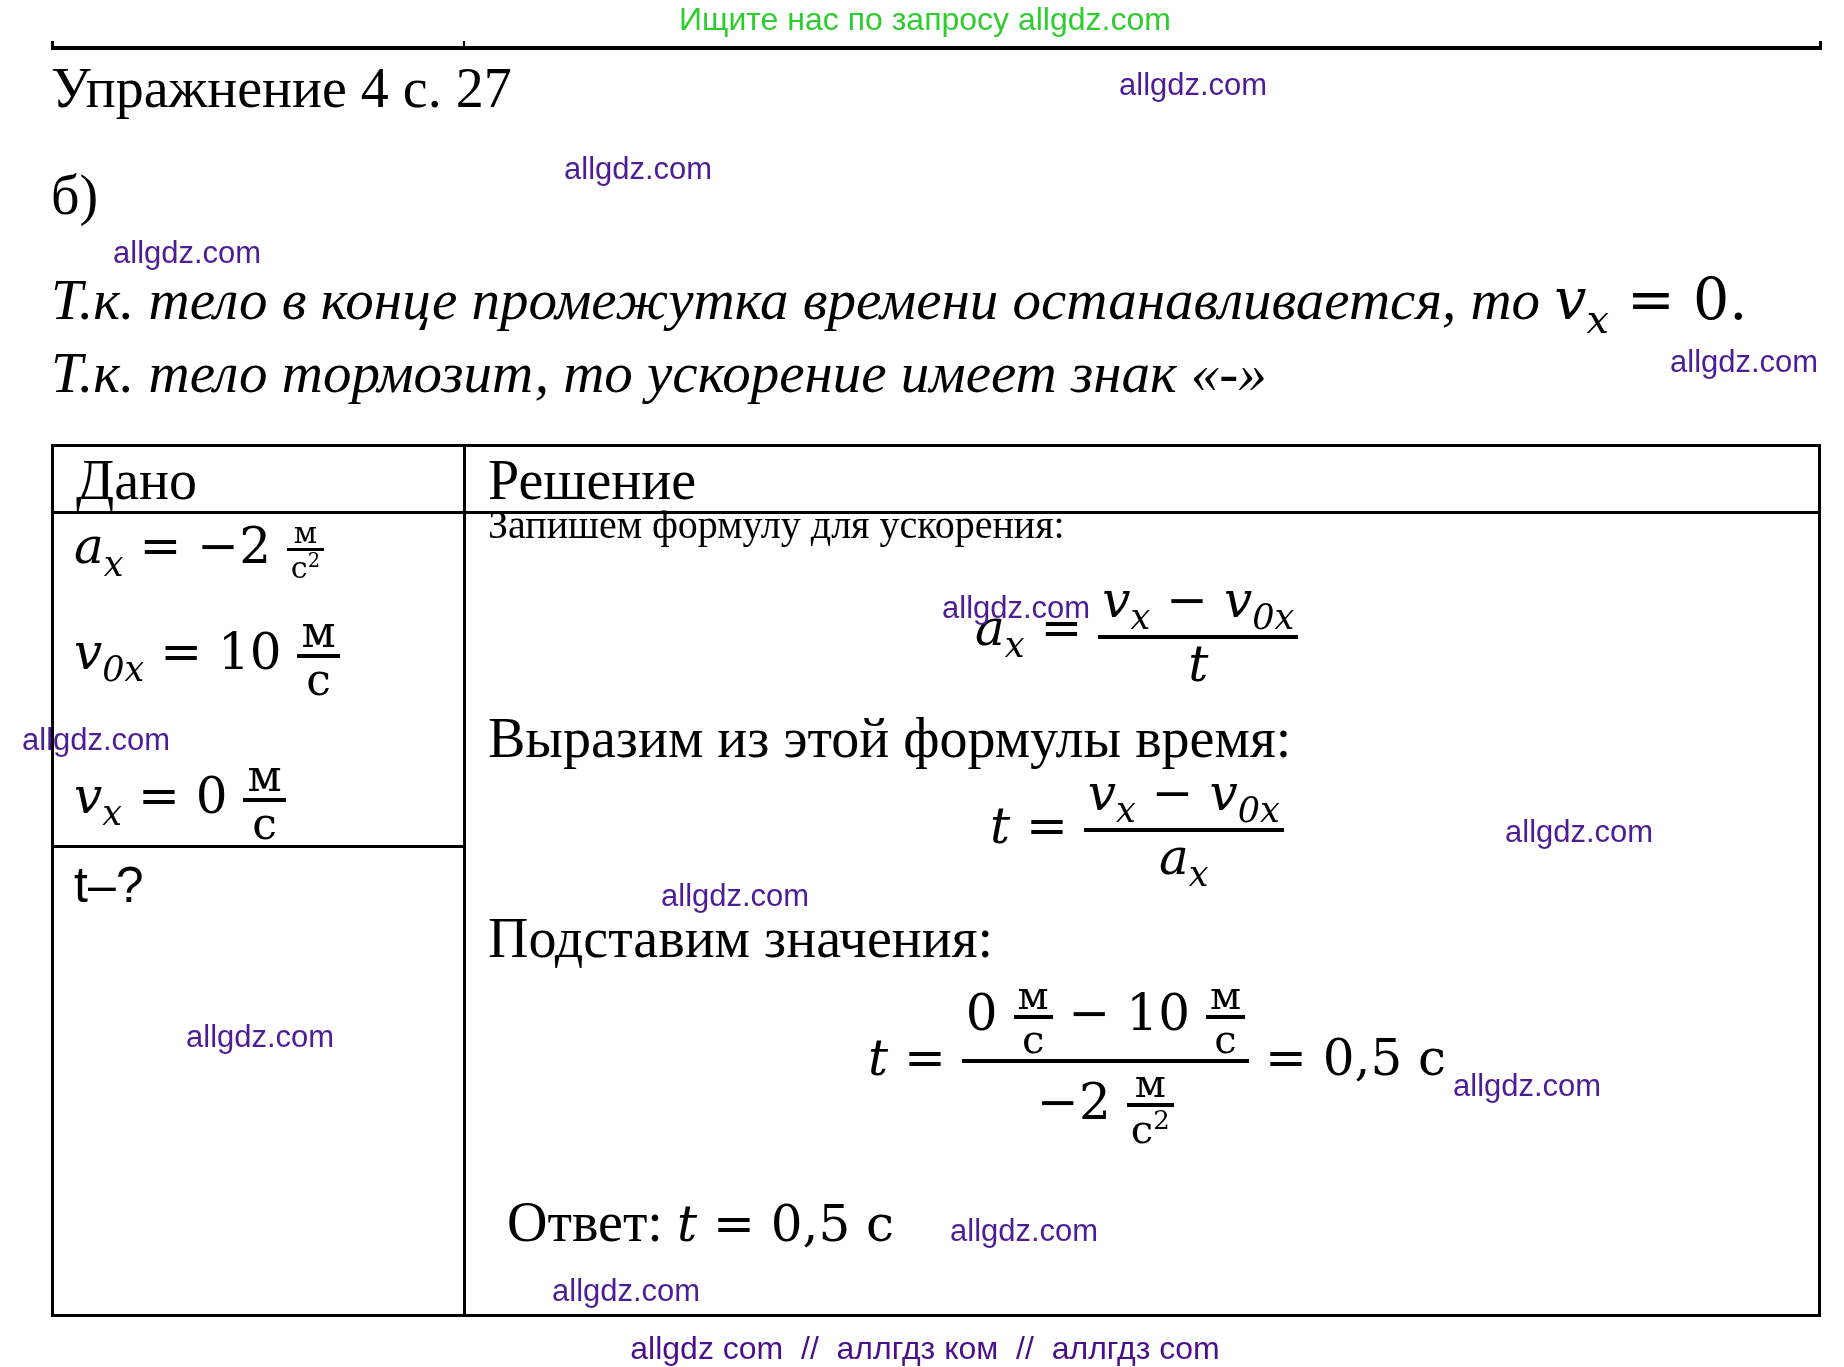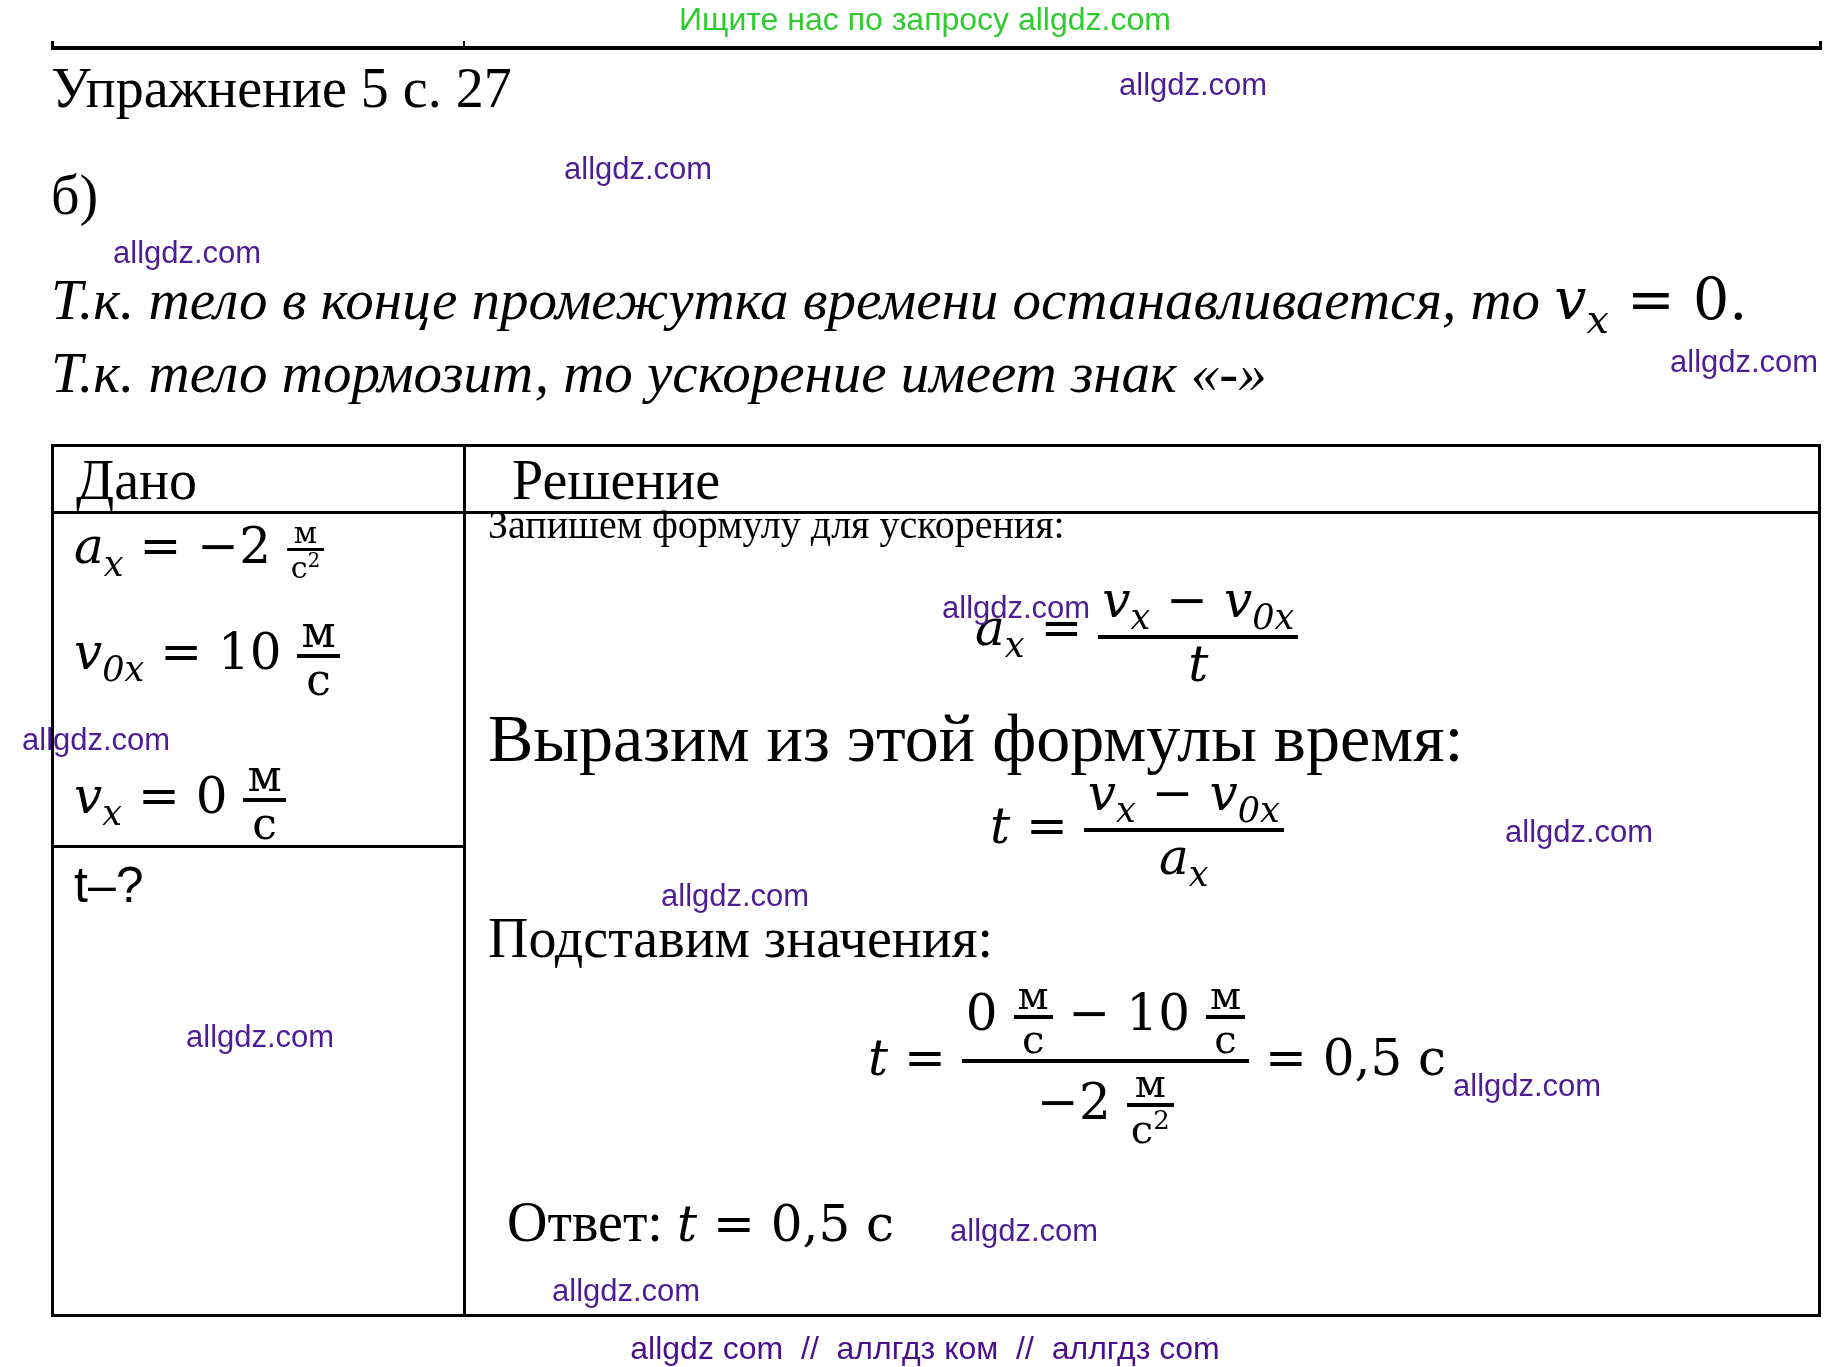--- a/index.html
+++ b/index.html
@@ -21,36 +21,36 @@
 </head>
 <body>
 
 <div class="abs sans" style="left:0; width:1850px; text-align:center; top:0px; font-size:32px; color:#2fcc2f; line-height:38px;">Ищите нас по запросу allgdz.com</div>
 
 <div class="hline" style="left:51px; top:46px; width:1771px; height:4px;"></div>
 <div class="vline" style="left:51px; top:41px; width:3px; height:8px;"></div>
 <div class="vline" style="left:463px; top:41px; width:2px; height:8px;"></div>
 <div class="vline" style="left:1819px; top:41px; width:3px; height:8px;"></div>
 
-<div class="abs serif" style="left:51px; top:56px; font-size:56px; line-height:64px;">Упражнение 5 с. 27</div>
+<div class="abs serif" style="left:51px; top:56px; font-size:56px; line-height:64px;">Упражнение 4 с. 27</div>
 
 <div class="abs serif" style="left:51px; top:163px; font-size:56px; line-height:64px;">б)</div>
 
 <div class="abs serif" style="left:51px; top:266px; font-size:57px; line-height:66px; font-style:italic;">
   <span>Т.к. тело в конце промежутка времени останавливается, то </span><span class="mathi">v</span><sub class="mathi">x</sub><span class="math" style="font-style:normal;"> = 0.</span>
 </div>
 <div class="abs serif" style="left:51px; top:340px; font-size:57px; line-height:66px; font-style:italic;">Т.к. тело тормозит, то ускорение имеет знак «-»</div>
 
 <div style="position:absolute; left:51px; top:444px; width:1770px; height:873px; border:3px solid #000; box-sizing:border-box;"></div>
 <div class="hline" style="left:51px; top:511px; width:1770px; height:3px;"></div>
 <div class="vline" style="left:463px; top:444px; width:3px; height:873px;"></div>
 <div class="hline" style="left:51px; top:845px; width:414px; height:3px;"></div>
 
 <div class="abs serif" style="left:76px; top:448px; font-size:56px; line-height:64px;">Дано</div>
-<div class="abs serif" style="left:512px; top:448px; font-size:56px; line-height:64px;">Решение</div>
+<div class="abs serif" style="left:488px; top:448px; font-size:56px; line-height:64px;">Решение</div>
 
 <div class="abs math" style="left:74px; top:518px; font-size:50px; line-height:1;">
   <span class="mathi">a</span><sub class="mathi">x</sub><span> = −2</span>
   <span class="frac" style="font-size:30px;">
     <span class="num">м</span>
     <span class="bar" style="height:3px;"></span>
     <span class="den"><span>с</span><sup>2</sup></span>
   </span>
 </div>
 
@@ -79,21 +79,21 @@
 <div class="abs math" style="left:975px; top:575px; font-size:50px; line-height:1;">
   <span class="mathi">a</span><sub class="mathi">x</sub>
   <span>=</span>
   <span class="frac">
     <span class="num"><span class="mathi">v</span><sub class="mathi">x</sub><span> − </span><span class="mathi">v</span><sub class="mathi">0x</sub></span>
     <span class="bar"></span>
     <span class="den mathi">t</span>
   </span>
 </div>
 
-<div class="abs serif" style="left:488px; top:706px; font-size:68px; line-height:64px;">Выразим из этой формулы время:</div>
+<div class="abs serif" style="left:488px; top:706px; font-size:56px; line-height:64px;">Выразим из этой формулы время:</div>
 
 <div class="abs math" style="left:990px; top:768px; font-size:50px; line-height:1;">
   <span class="mathi">t</span>
   <span>=</span>
   <span class="frac">
     <span class="num"><span class="mathi">v</span><sub class="mathi">x</sub><span> − </span><span class="mathi">v</span><sub class="mathi">0x</sub></span>
     <span class="bar"></span>
     <span class="den"><span class="mathi">a</span><sub class="mathi">x</sub></span>
   </span>
 </div>

